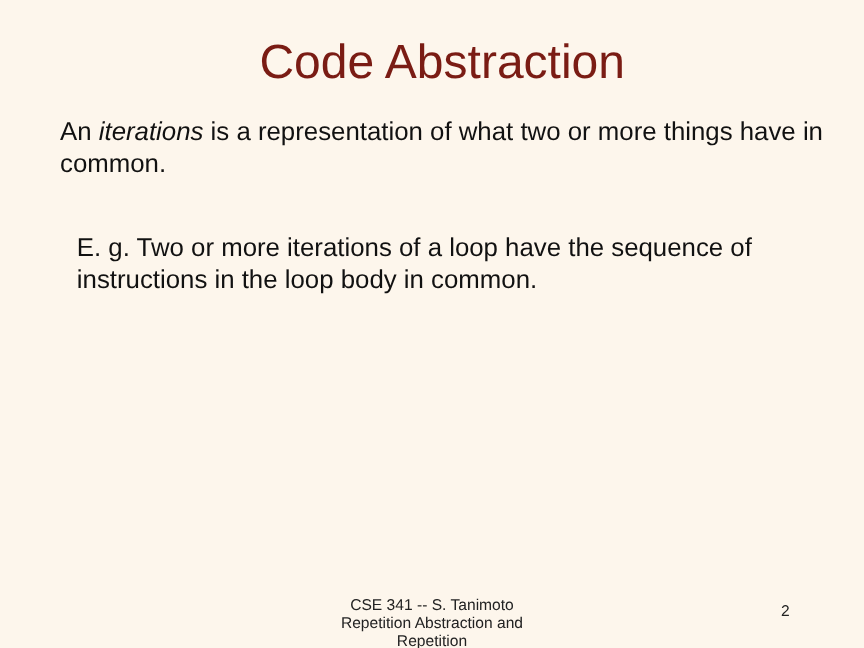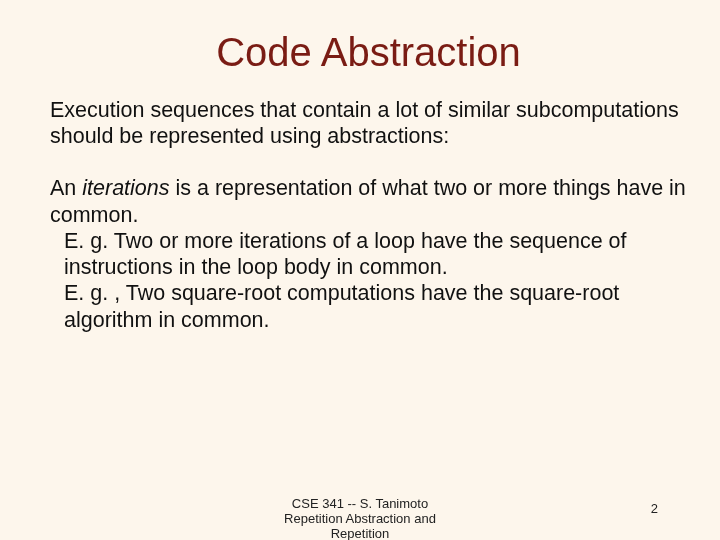--- a/index.html
+++ b/index.html
@@ -27,21 +27,21 @@
   .body-text {
     font-size: 21.5px;
     line-height: 1.22;
     color: #111;
   }
   .para {
     margin-bottom: 26px;
   }
   .para.last { margin-bottom: 0; }
   .abstraction-line { margin-bottom: 0; }
-  .eg-line { padding-left: 14px; }
+  .eg-line { padding-left: 14px; margin-top: 44px; }
   em.term { font-style: italic; }
   .footer {
     position: absolute;
     bottom: 2px;
     left: 0;
     width: 720px;
     height: 44px;
     font-size: 13px;
     color: #222;
   }
@@ -63,28 +63,26 @@
 </head>
 <body>
 
 <div class="slide">
 
   <h1 class="title">Code Abstraction</h1>
 
   <div class="body-text">
 
 
-    <div class="para">Execution sequences that contain a lot of similar subcomputations should be represented using abstractions:</div>
 
     <div class="para last">
       <div class="abstraction-line">
         <span>An </span><em class="term">iterations</em><span> is a representation of what two or more things have in common.</span>
       </div>
       <div class="eg-line"><span>  E. g.  Two or more iterations of a loop have the sequence of instructions in the loop body in common.</span></div>
-      <div class="eg-line"><span>  E. g. , Two square-root computations have the square-root algorithm in common.</span></div>
     </div>
 
   </div>
 
   <div class="footer">
     <div class="footer-center">
       <div>CSE 341 -- S. Tanimoto</div>
       <div>Repetition Abstraction and</div>
       <div>Repetition</div>
     </div>

